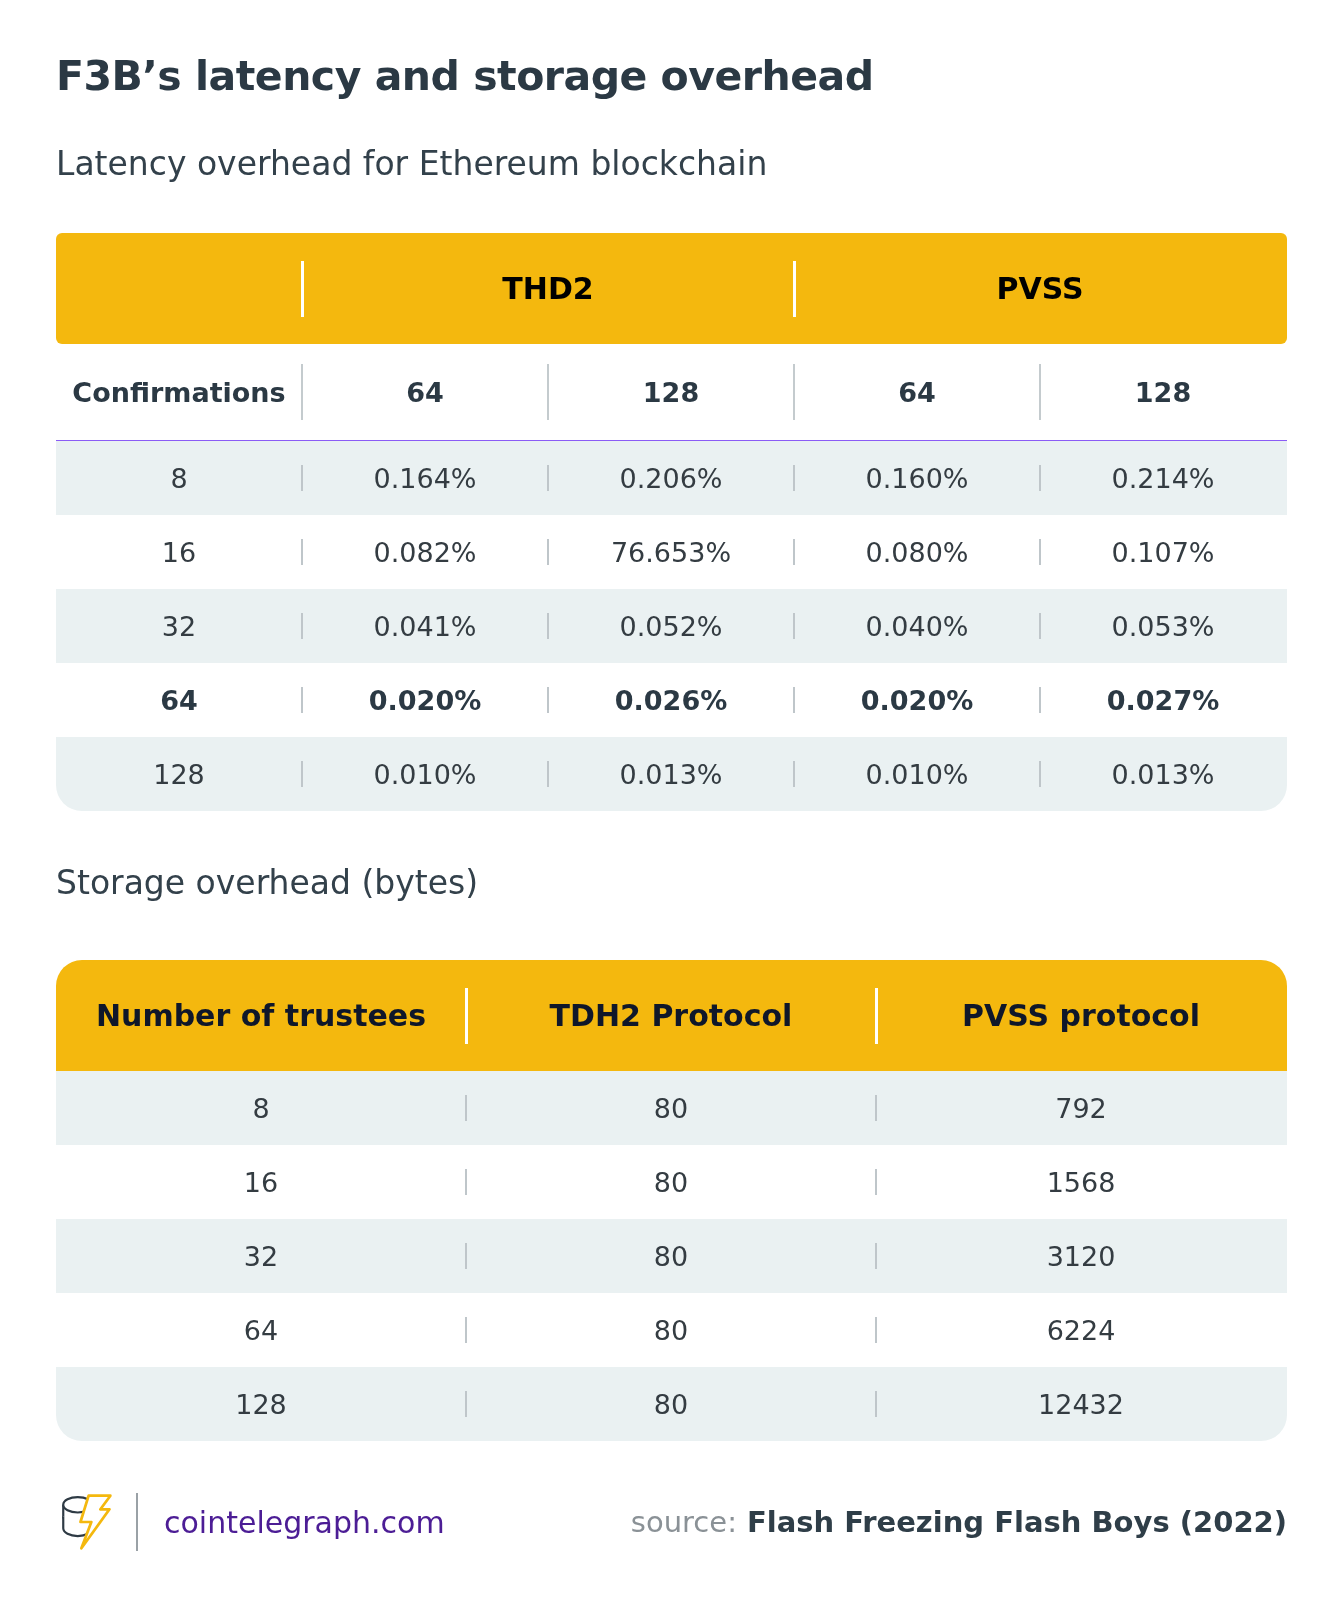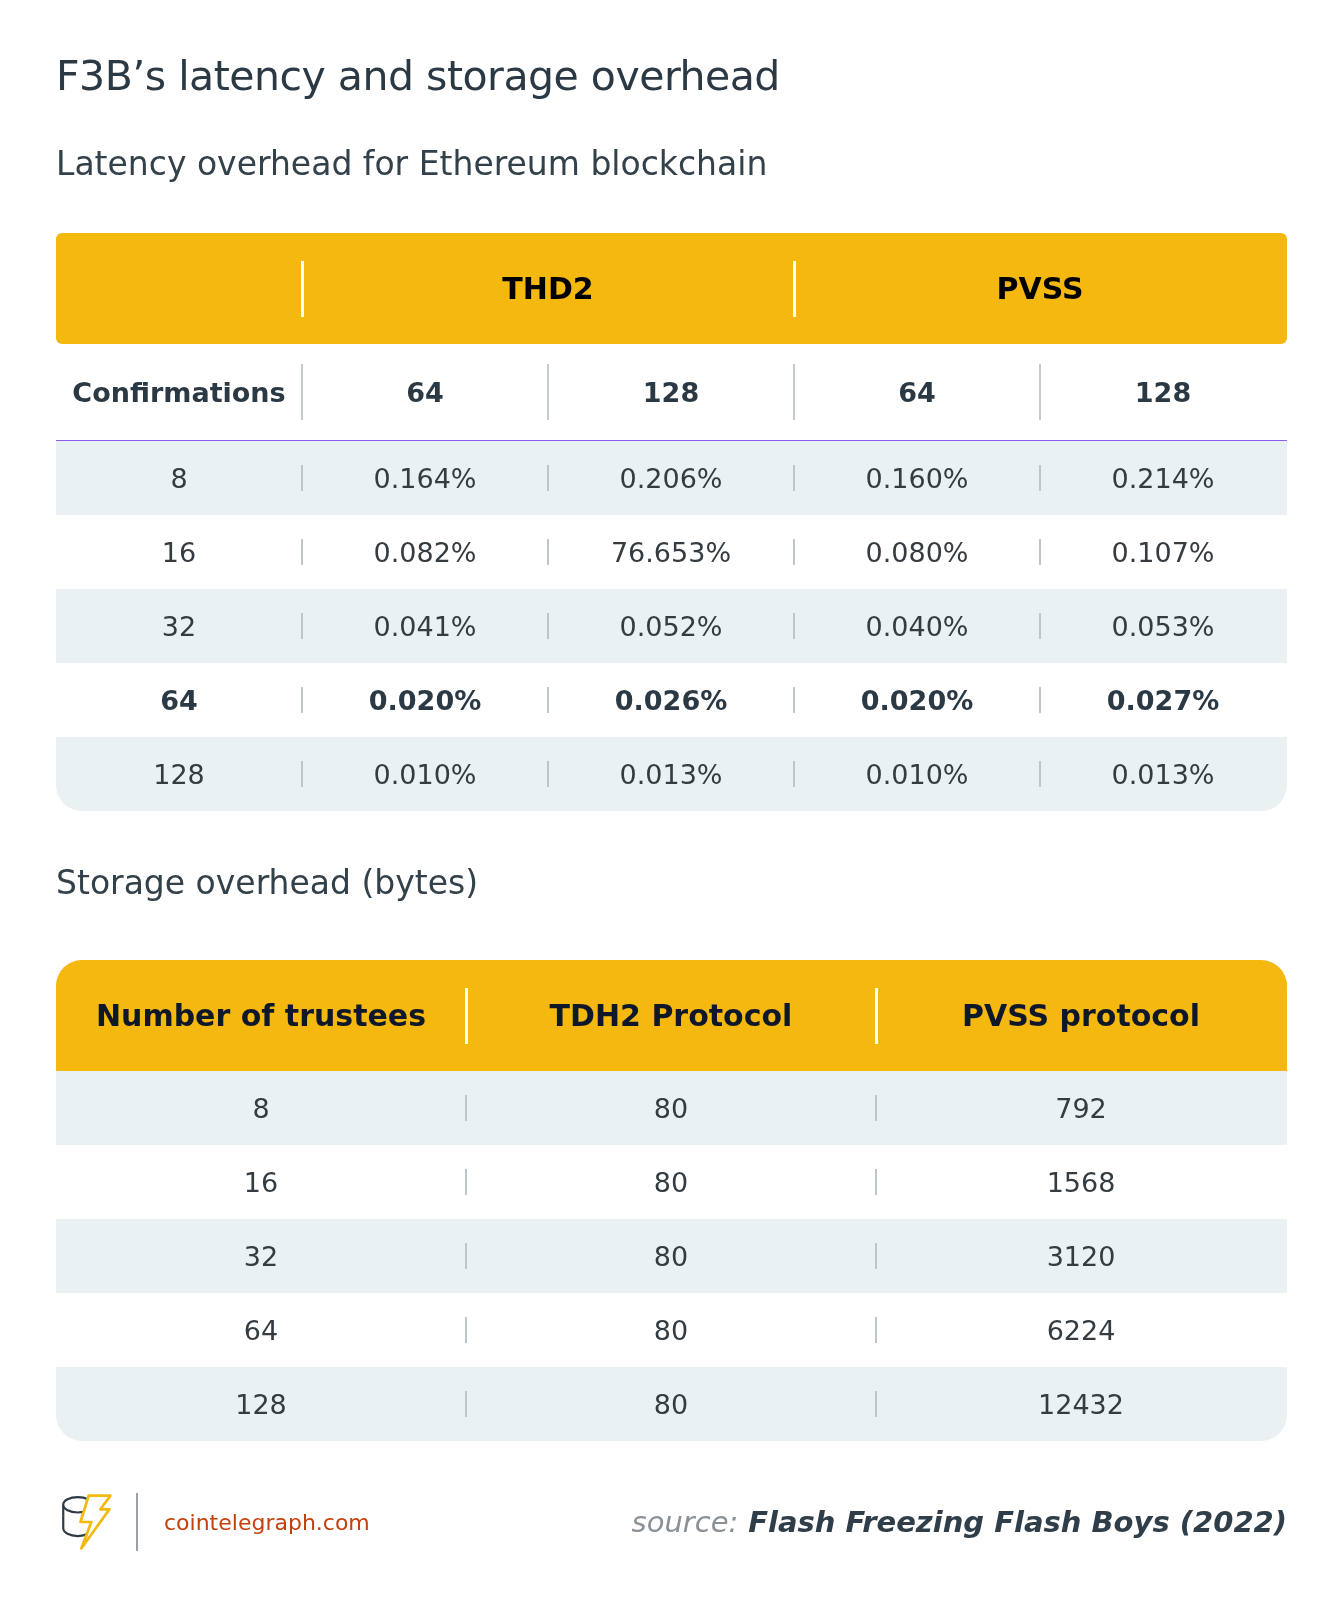--- a/index.html
+++ b/index.html
@@ -2,21 +2,21 @@
 <html><head>
 <meta charset="utf-8">
 <style>
   * { margin:0; padding:0; box-sizing:border-box; }
   html,body { background:#ffffff; }
   .page {
     position:relative; width:1343px; height:1600px; background:#ffffff;
     font-family:"DejaVu Sans","Liberation Sans",sans-serif; color:#2b3944; overflow:hidden;
   }
   .content { width:1231px; margin:0 56px; }
-  h1.title { font-size:41px; font-weight:400; color:#2b3944; padding-top:52px; letter-spacing:-0.5px; }
+  h1.title { font-size:41px; font-weight:700; color:#2b3944; padding-top:52px; letter-spacing:-0.5px; }
   h2.section-heading { font-size:33px; font-weight:400; color:#33414b; }
   h2.latency-heading { margin-top:44px; }
   h2.storage-heading { margin-top:52px; }
 
   
   .t1 { margin-top:50px; }
   .t1-header {
     display:flex; align-items:center; height:111px;
     background:#f4b80e; border-radius:6px; color:#000000;
   }
@@ -51,22 +51,22 @@
     display:flex; align-items:center; height:111px;
     background:#f4b80e; border-radius:26px 26px 0 0;
     color:#0f172a; font-weight:700; font-size:30px;
   }
   .cell-w { width:410px; position:relative; text-align:center; }
 
   
   .footer { display:flex; align-items:center; justify-content:space-between; margin-top:48px; height:66px; }
   .footer-left { display:flex; align-items:center; }
   .logo-divider { width:2px; height:58px; background:#9aa1a6; margin:0 26px 0 22px; }
-  .site-text { font-size:22px; color:#c2410c; }
-  .footer-right { font-size:29px; font-style:italic; }
+  .site-text { font-size:30px; color:#4c1d95; }
+  .footer-right { font-size:29px; }
   .source-label { color:#8a9196; margin-right:10px; }
   .source-title { color:#2f3e48; font-weight:700; }
 </style>
 </head>
 <body>
 
 <div class="page">
   <div class="content">
 
     <h1 class="title">F3B’s latency and storage overhead</h1>

